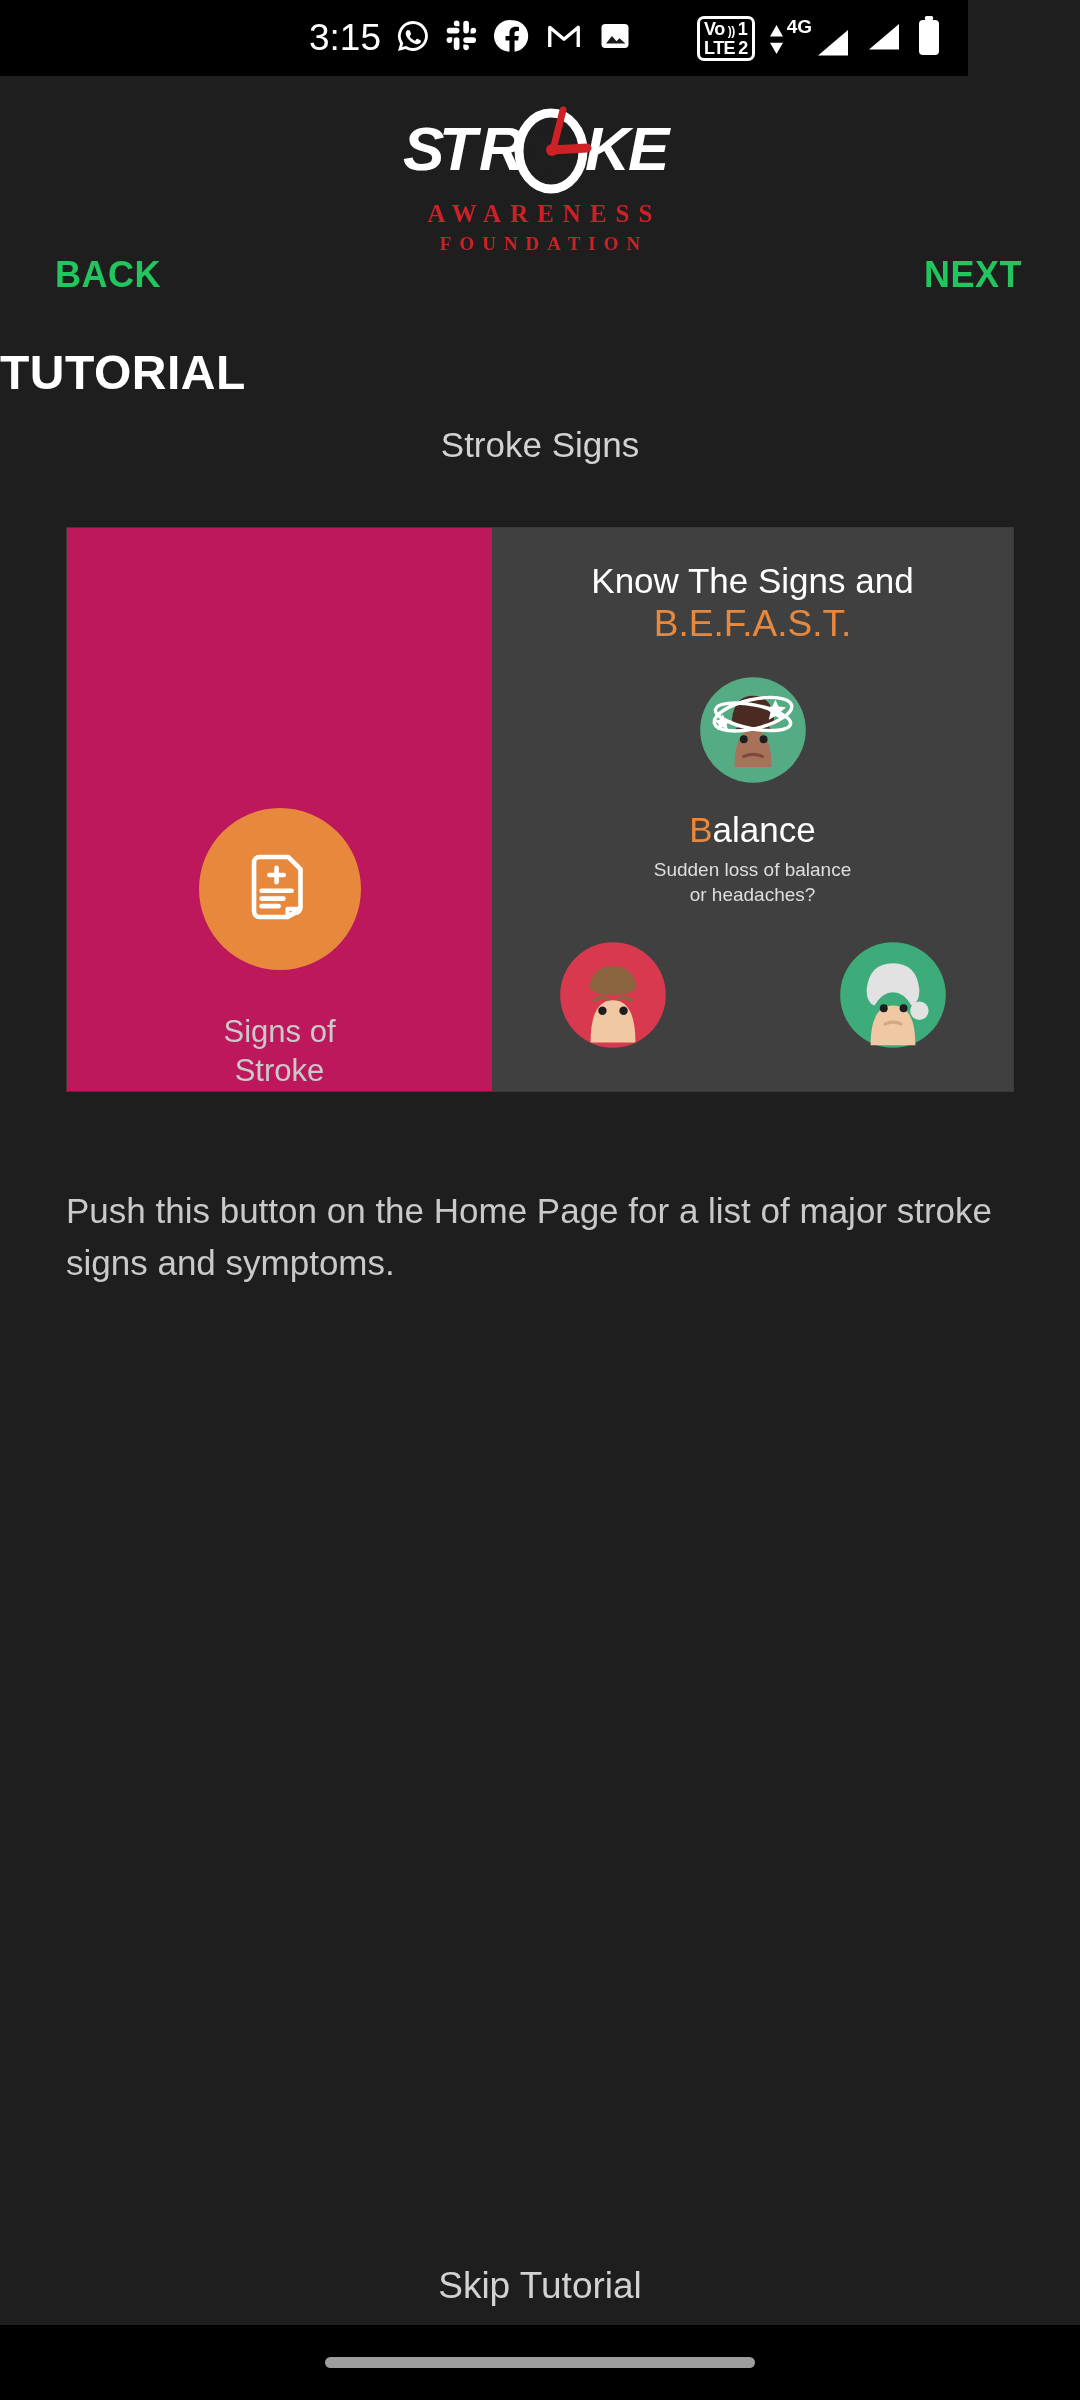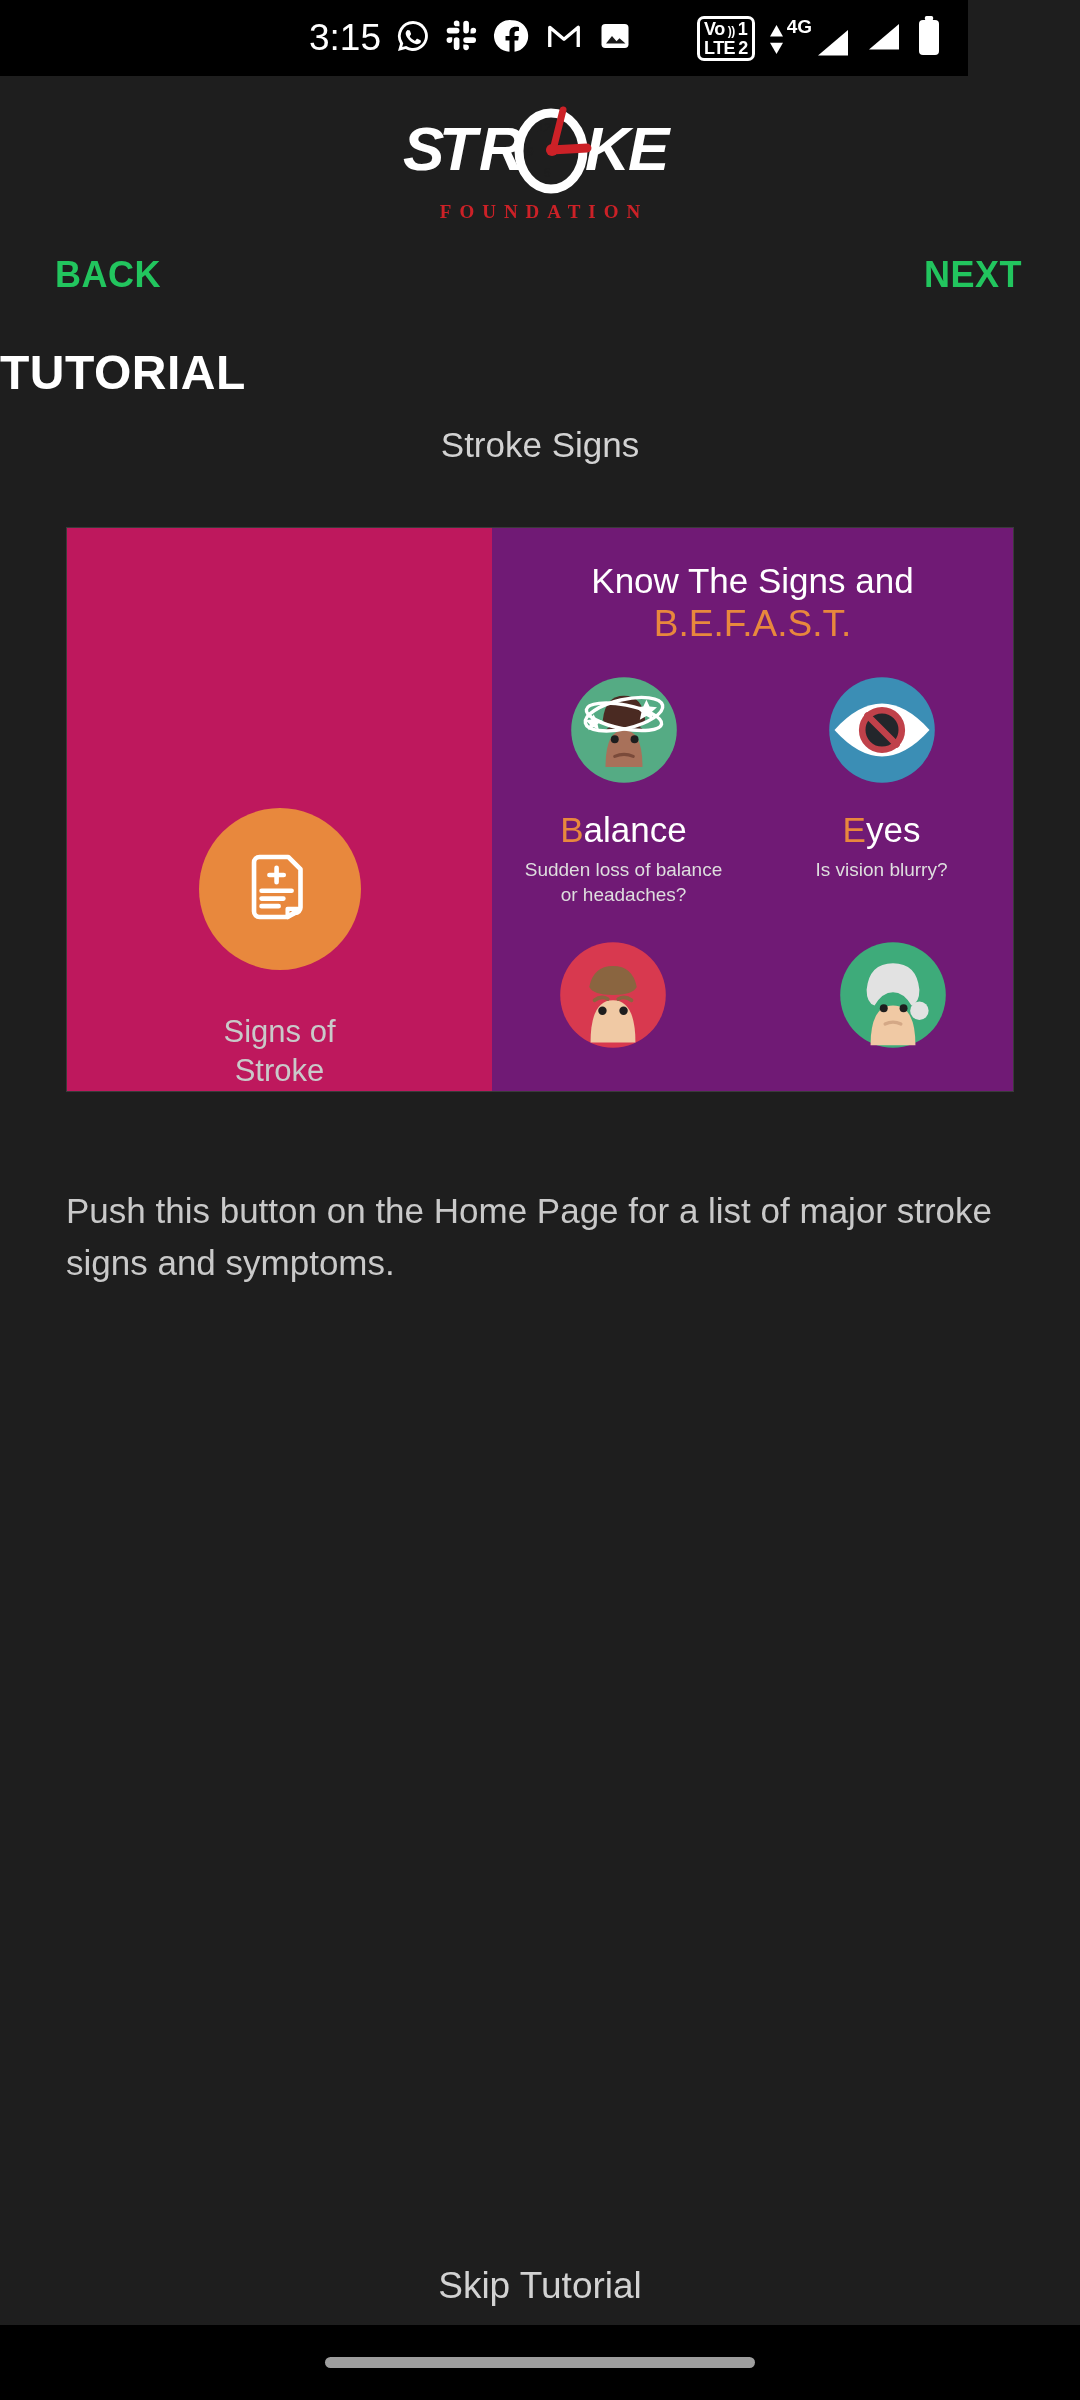--- a/index.html
+++ b/index.html
@@ -92,21 +92,21 @@
     width:162px; height:162px; border-radius:50%;
     background:#e8883d;
     display:flex; align-items:center; justify-content:center;
     margin-bottom:42px;
   }
   .signs-label {
     font-size:31px; line-height:1.28; color:#c9c9c9; text-align:center;
   }
 
   .card-right {
-    flex:1; background:#701a75; position:relative; overflow:hidden;
+    flex:1; background:#404040; position:relative; overflow:hidden;
   }
   .info-head {
     text-align:center; padding-top:32px;
     font-size:35px; font-weight:500; color:#ffffff; line-height:1.2;
   }
   .info-head .befast { color:#e8883d; font-size:37px; letter-spacing:0px;margin-top:28px; }
 
   .info-grid {
     display:flex; justify-content:center; gap:28px; margin-top:18px;
   }
@@ -251,20 +251,21 @@
         <g fill="#1e1e1e" font-family="Liberation Sans, sans-serif" font-size="13">
           <text x="149" y="28" text-anchor="middle">12</text>
           <text x="135" y="52" text-anchor="middle">9</text>
           <text x="152" y="73" text-anchor="middle">6</text>
         </g>
         <path d="M158 46 L168 6" stroke="#cc2127" stroke-width="7" stroke-linecap="round" fill="none"></path>
         <path d="M156 46 L192 44" stroke="#cc2127" stroke-width="9" stroke-linecap="round" fill="none"></path>
         <circle cx="157" cy="46" r="6" fill="#cc2127"></circle>
       </svg>
     </div>
+    <div class="logo-sub1">AWARENESS</div>
     <div class="logo-sub2">FOUNDATION</div>
   </div>
 </div>
 
 <div class="tut-title">TUTORIAL</div>
 <div class="tut-sub">Stroke Signs</div>
 
 <div class="card">
 
   <div class="card-left">
@@ -310,37 +311,20 @@
         </div>
         <div class="ii-title">
           <span class="hl">B</span><span>alance</span>
         </div>
         <div class="ii-cap">
           <div>Sudden loss of balance</div>
           <div>or headaches?</div>
         </div>
       </div>
 
-      <div class="info-item">
-        <div class="ii-circle">
-          <svg width="132" height="132" viewBox="0 0 100 100">
-            <circle cx="50" cy="50" r="40" fill="#3b8eb5"></circle>
-            <path d="M14 50 q18-20 36-20 q18 0 36 20 q-18 20-36 20 q-18 0-36-20z" fill="#ffffff"></path>
-            <circle cx="50" cy="50" r="16" fill="#23262b"></circle>
-            <circle cx="50" cy="50" r="15" fill="none" stroke="#c0414a" stroke-width="5"></circle>
-            <path d="M39 39 L61 61" stroke="#c0414a" stroke-width="5" stroke-linecap="round"></path>
-          </svg>
-        </div>
-        <div class="ii-title">
-          <span class="hl">E</span><span>yes</span>
-        </div>
-        <div class="ii-cap">
-          <div>Is vision blurry?</div>
-        </div>
-      </div>
     </div>
 
     <div class="info-grid-2">
       <div class="info-item">
         <div class="ii-circle">
           <svg width="132" height="132" viewBox="0 0 100 100">
             <circle cx="50" cy="50" r="40" fill="#d8394f"></circle>
             <path d="M33 86 q0-32 17-32 q17 0 17 32z" fill="#f0c9a4"></path>
             <path d="M32 44 q3-16 18-16 q15 0 18 16 q-3 6-18 6 q-15 0-18-6z" fill="#8a6540"></path>
             <circle cx="42" cy="62" r="3.2" fill="#1e1e1e"></circle>

